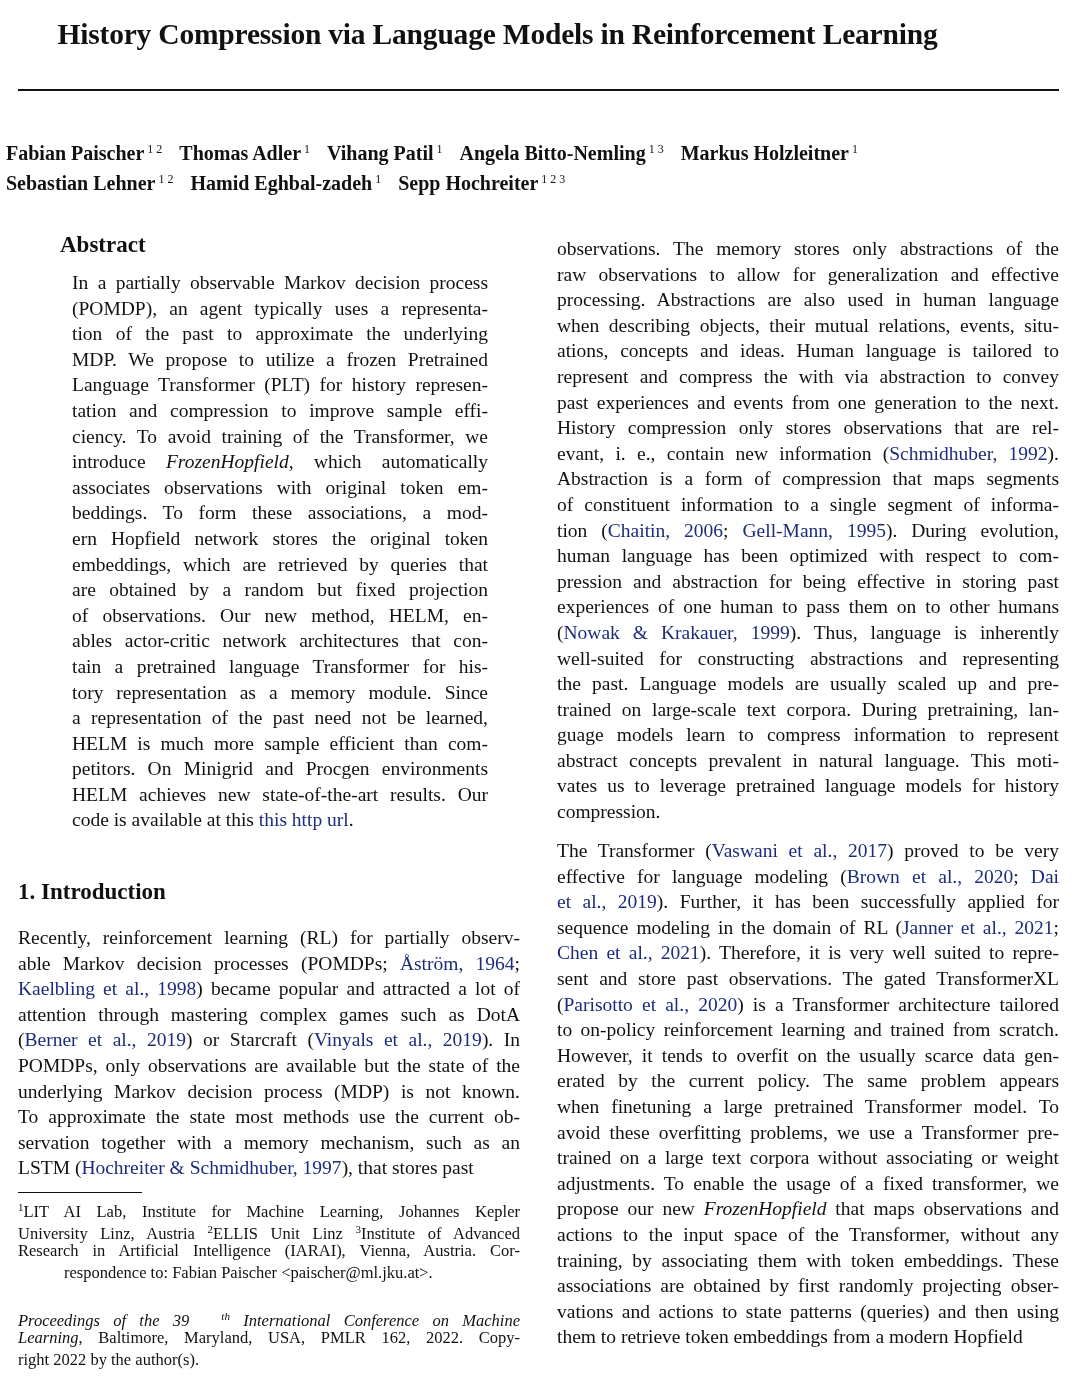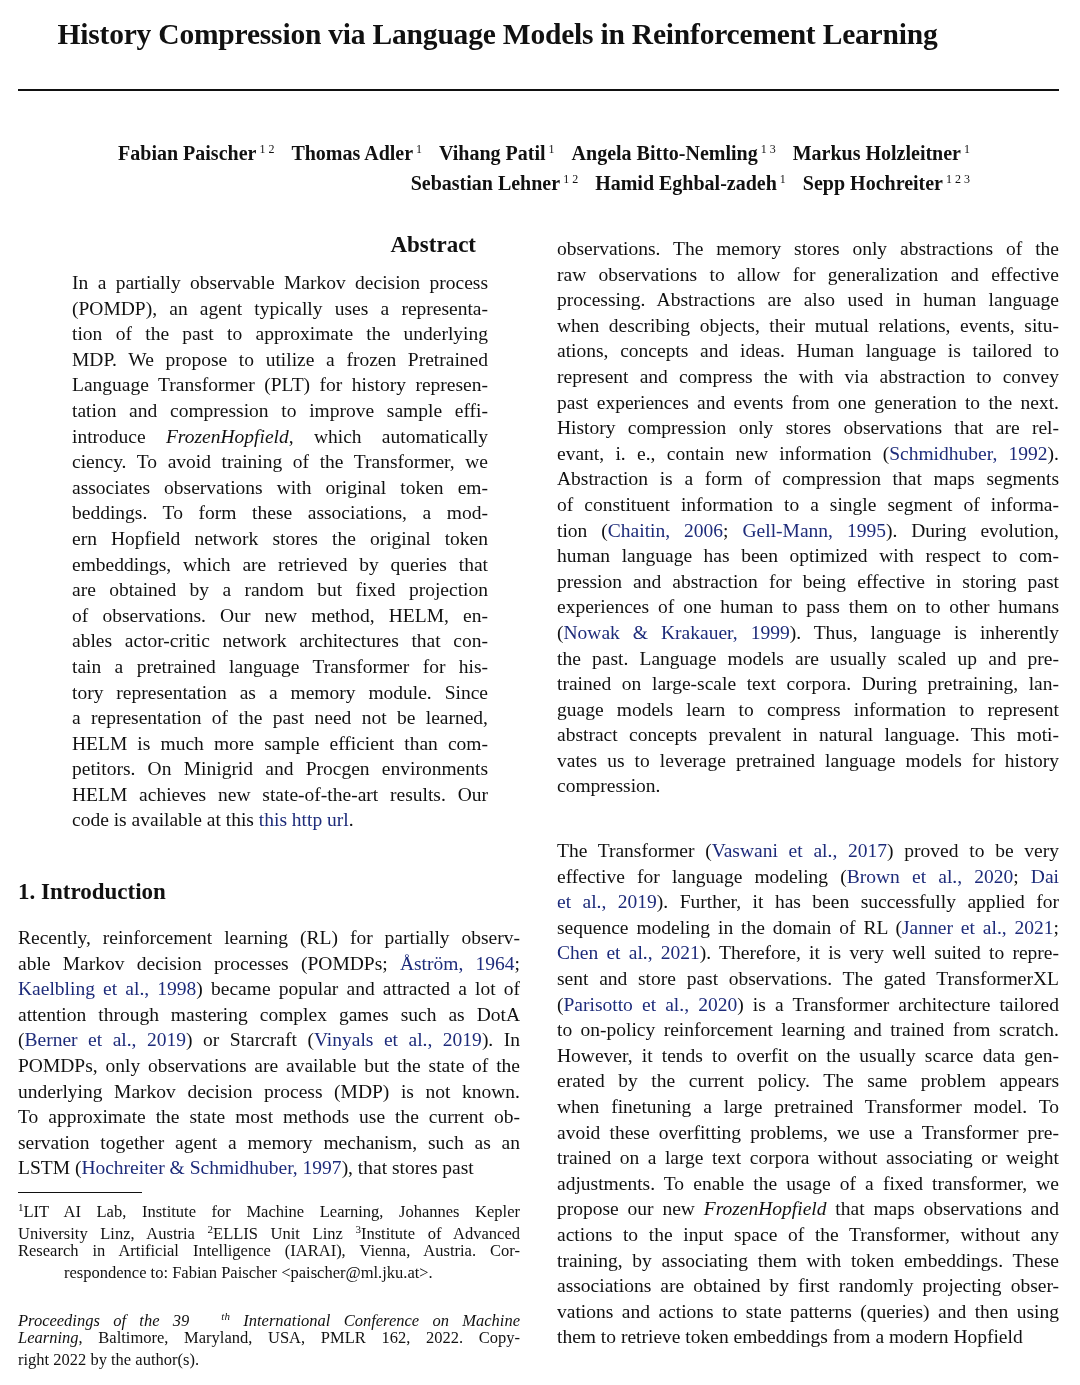--- a/index.html
+++ b/index.html
@@ -1,29 +1,29 @@
 <!DOCTYPE html>
 <html><head>
 <meta charset="utf-8">
 <style>
   html, body { margin: 0; padding: 0; background: #ffffff; }
   body { width: 1080px; height: 1385px; position: relative; overflow: hidden;
          font-family: "Liberation Serif", "DejaVu Serif", serif; color: #111; }
   .title { position: absolute; top: 18px; left: 0; width: 995px; text-align: center;
            font-weight: bold; font-size: 29.5px; letter-spacing: -0.2px; }
   .rule { position: absolute; top: 89px; left: 18px; width: 1041px; height: 2px; background: #111; }
-  .authors { position: absolute; top: 136px; left: 0; width: 976px; text-align: right;
+  .authors { position: absolute; top: 136px; left: 0; width: 976px; text-align: left;
              font-weight: bold; font-size: 20px; line-height: 26px; }
   .authors .au { margin: 0 6px; }
   .authors sup { font-weight: normal; font-size: 12px; vertical-align: 7px; margin-left: 3px; }
   .col { position: absolute; font-size: 19.5px; line-height: 25.6px; }
   .col .ln { display: block; white-space: nowrap; text-align: justify; text-align-last: justify; height: 25.6px; }
   .col .ln.last { text-align-last: left; }
   .abs { left: 60px; width: 416px; top: 270px; margin-left: 12px; }
-  .abs-head { position: absolute; left: 60px; width: 416px; top: 232px; text-align: right;
+  .abs-head { position: absolute; left: 60px; width: 416px; top: 232px; text-align: left;
               font-weight: bold; font-size: 23px; }
   .intro-head { position: absolute; left: 18px; top: 879px; font-weight: bold; font-size: 23px; }
   .intro { left: 18px; width: 502px; top: 925px; }
   .right { left: 557px; width: 502px; top: 236px; }
   .right2 { left: 557px; width: 502px; top: 838px; }
   a, .cite { color: #1d2b7a; text-decoration: none; }
   i { font-style: italic; }
   .fn-rule { position: absolute; left: 18px; top: 1192px; width: 124px; height: 1px; background: #111; }
   .fn { position: absolute; left: 18px; width: 502px; top: 1196px; font-size: 16.5px; line-height: 22px; font-family: Liberation Serif, serif; }
   .fn .ln { display: block; white-space: nowrap; text-align: justify; text-align-last: justify; height: 22px; }
@@ -56,22 +56,22 @@
 </div>
 
 <div class="abs-head">Abstract</div>
 <div class="col abs">
     <span class="ln">In a partially observable Markov decision process</span>
     <span class="ln">(POMDP), an agent typically uses a representa-</span>
     <span class="ln">tion of the past to approximate the underlying</span>
     <span class="ln">MDP. We propose to utilize a frozen Pretrained</span>
     <span class="ln">Language Transformer (PLT) for history represen-</span>
     <span class="ln">tation and compression to improve sample effi-</span>
+    <span class="ln">ciency. To avoid training of the Transformer, we</span>
     <span class="ln">introduce <i>FrozenHopfield</i>, which automatically</span>
-    <span class="ln">ciency. To avoid training of the Transformer, we</span>
     <span class="ln">associates observations with original token em-</span>
     <span class="ln">beddings.  To form these associations, a mod-</span>
     <span class="ln">ern Hopfield network stores the original token</span>
     <span class="ln">embeddings, which are retrieved by queries that</span>
     <span class="ln">are obtained by a random but fixed projection</span>
     <span class="ln">of observations.  Our new method, HELM, en-</span>
     <span class="ln">ables actor-critic network architectures that con-</span>
     <span class="ln">tain a pretrained language Transformer for his-</span>
     <span class="ln">tory representation as a memory module.  Since</span>
     <span class="ln">a representation of the past need not be learned,</span>
@@ -84,21 +84,21 @@
 <div class="intro-head">1. Introduction</div>
 <div class="col intro">
     <span class="ln">Recently, reinforcement learning (RL) for partially observ-</span>
     <span class="ln">able Markov decision processes (POMDPs; <a>Åström, 1964</a>;</span>
     <span class="ln"><a>Kaelbling et al., 1998</a>) became popular and attracted a lot of</span>
     <span class="ln">attention through mastering complex games such as DotA</span>
     <span class="ln">(<a>Berner et al., 2019</a>) or Starcraft (<a>Vinyals et al., 2019</a>).  In</span>
     <span class="ln">POMDPs, only observations are available but the state of the</span>
     <span class="ln">underlying Markov decision process (MDP) is not known.</span>
     <span class="ln">To approximate the state most methods use the current ob-</span>
-    <span class="ln">servation together agent a memory mechanism, such as an</span>
+    <span class="ln">servation together with a memory mechanism, such as an</span>
     <span class="ln last">LSTM (<a>Hochreiter &amp; Schmidhuber, 1997</a>), that stores past</span>
   </div>
 
 <div class="fn-rule"></div>
 <div class="fn">
     <span class="ln"><sup>1</sup>LIT AI Lab, Institute for Machine Learning, Johannes Kepler</span>
     <span class="ln">University Linz, Austria <sup>2</sup>ELLIS Unit Linz <sup>3</sup>Institute of Advanced</span>
     <span class="ln">Research in Artificial Intelligence (IARAI), Vienna, Austria. Cor-</span>
     <span class="ln last">respondence to: Fabian Paischer &lt;paischer@ml.jku.at&gt;.</span>
   </div>
@@ -118,20 +118,21 @@
     <span class="ln">past experiences and events from one generation to the next.</span>
     <span class="ln">History compression only stores observations that are rel-</span>
     <span class="ln">evant, i. e., contain new information (<a>Schmidhuber, 1992</a>).</span>
     <span class="ln">Abstraction is a form of compression that maps segments</span>
     <span class="ln">of constituent information to a single segment of informa-</span>
     <span class="ln">tion (<a>Chaitin, 2006</a>; <a>Gell-Mann, 1995</a>).  During evolution,</span>
     <span class="ln">human language has been optimized with respect to com-</span>
     <span class="ln">pression and abstraction for being effective in storing past</span>
     <span class="ln">experiences of one human to pass them on to other humans</span>
     <span class="ln">(<a>Nowak &amp; Krakauer, 1999</a>).  Thus, language is inherently</span>
+    <span class="ln">well-suited for constructing abstractions and representing</span>
     <span class="ln">the past.  Language models are usually scaled up and pre-</span>
     <span class="ln">trained on large-scale text corpora. During pretraining, lan-</span>
     <span class="ln">guage models learn to compress information to represent</span>
     <span class="ln">abstract concepts prevalent in natural language. This moti-</span>
     <span class="ln">vates us to leverage pretrained language models for history</span>
     <span class="ln last">compression.</span>
   </div>
 <div class="col right2">
     <span class="ln">The Transformer (<a>Vaswani et al., 2017</a>) proved to be very</span>
     <span class="ln">effective for language modeling (<a>Brown et al., 2020</a>; <a>Dai</a></span>

